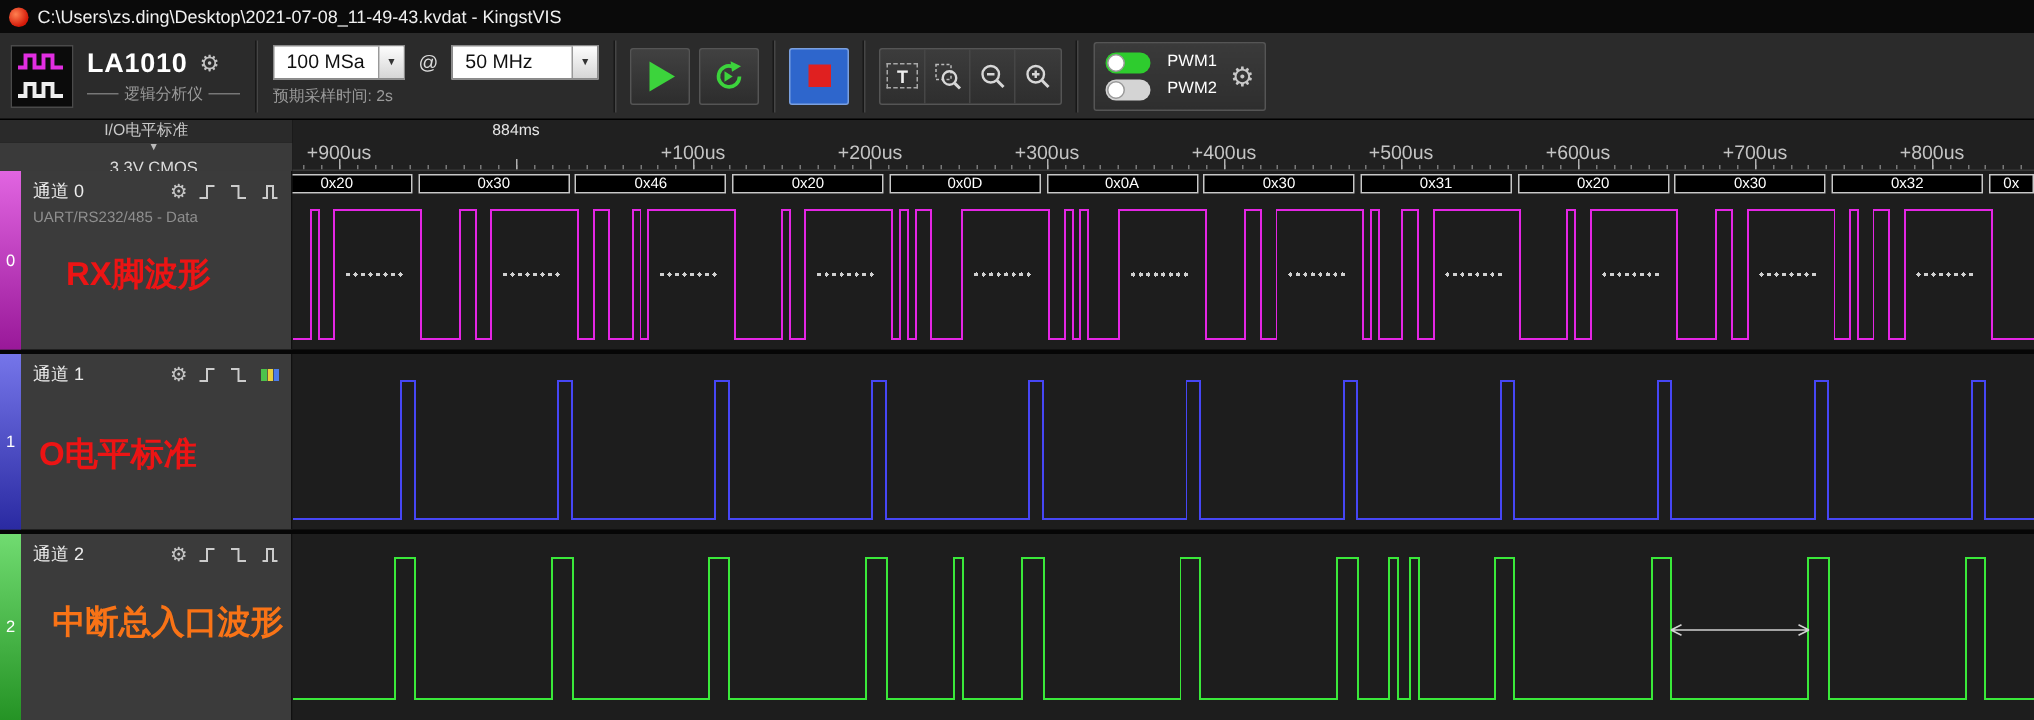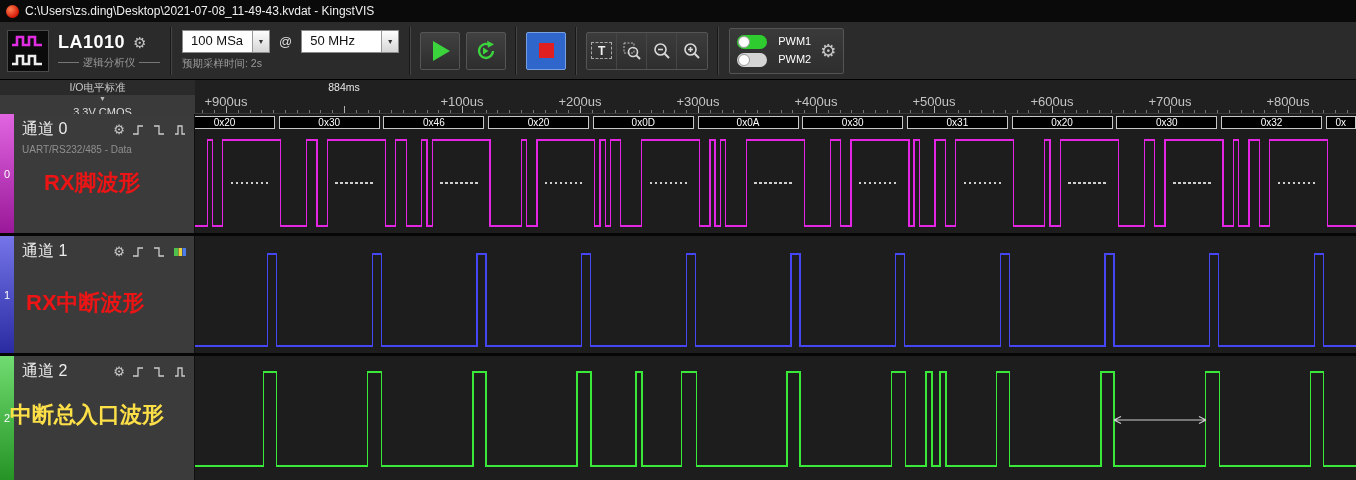--- a/index.html
+++ b/index.html
@@ -72,21 +72,21 @@
   .tick-label { position:absolute; top:14px; transform:translateX(-50%); font-size:13px; color:#c4c4c4; white-space:nowrap; }
   .tick-minor { position:absolute; bottom:0; width:1px; height:3px; background:#787878; }
   .tick-major { position:absolute; bottom:0; width:1px; height:7px; background:#b0b0b0; }
 
   .ch-panel { width:195px; background:#3b3b3b; display:flex; position:relative; border-right:1px solid #101010; }
   .ch-strip { width:14px; position:relative; background-image:linear-gradient(rgba(255,255,255,.30), rgba(0,0,0,.28)); }
   .ch-strip span { position:absolute; left:0; right:0; top:50%; transform:translateY(-50%);
     text-align:center; color:#fff; font-size:11px; }
   .ch-body { flex:1; padding:5px 6px 0 8px; }
   .ch-head { display:flex; align-items:center; }
-  .ch-name { color:#ececec; font-size:16px; flex:1; white-space:nowrap; }
+  .ch-name { color:#ececec; font-size:12px; flex:1; white-space:nowrap; }
   .ch-icons { display:flex; align-items:center; gap:4px; }
   .gear-mini { color:#c6c6c6; font-size:13px; line-height:1; }
   .mini-btn { width:17px; height:13px; display:flex; align-items:center; justify-content:center; }
   .ch-decoder { color:#8f8f8f; font-size:10px; margin-top:4px; white-space:nowrap; }
   .ch-annotation { position:absolute; font-weight:bold; font-size:22px; white-space:nowrap; }
   .ann-0 { left:44px; top:54px; } .ann-1 { left:26px; top:52px; } .ann-2 { left:10px; top:44px; }
 
   .wave-cell { width:1161px; position:relative; overflow:hidden; background:#1d1d1d; }
   .wave-cell svg { position:absolute; left:0; top:0; }
   .hexrow { position:absolute; inset:0; pointer-events:none; }
@@ -495,21 +495,21 @@
           <span class="mini-btn">
               <svg width="14" height="12">
                 <rect x="1" y="2" width="4" height="8" fill="#4cc24c"></rect>
                 <rect x="5.5" y="2" width="3.5" height="8" fill="#e8d03c"></rect>
                 <rect x="9.5" y="2" width="3.5" height="8" fill="#4c7ce8"></rect>
               </svg>
             </span>
         </span>
       </div>
     </div>
-    <div class="ch-annotation ann-1" style="color: rgb(236, 20, 20);">RX中断波形</div>
+    <div class="ch-annotation ann-1" style="color: rgb(236, 20, 20);">O电平标准</div>
   </div>
   <div class="wave-cell h-ch1">
     <svg id="wave1" width="1161" height="117" shape-rendering="crispEdges">
         <path d="M0,110H72.5V18H81.5V110H177.2V18H186.2V110H281.9V18H290.9V110H386.6V18H395.6V110H491.3V18H500.3V110H596.0V18H605.0V110H700.7V18H709.7V110H805.4V18H814.4V110H910.1V18H919.1V110H1014.8V18H1023.8V110H1119.5V18H1128.5V110H1161" fill="none" stroke="#4646f5" stroke-width="1.3"></path>
       </svg>
   </div>
 </div>
 <div class="row-sep"></div>
 
 <div class="row h-ch2">
@@ -533,21 +533,21 @@
               </svg>
             </span>
           <span class="mini-btn">
               <svg width="14" height="12">
                 <path d="M2,10 H5 V2 H9 V10 H12" fill="none" stroke="#cccccc" stroke-width="1.3"></path>
               </svg>
             </span>
         </span>
       </div>
     </div>
-    <div class="ch-annotation ann-2" style="color: #fde047;">中断总入口波形</div>
+    <div class="ch-annotation ann-2" style="color: #f97316; margin-left: 25px;">中断总入口波形</div>
   </div>
   <div class="wave-cell h-ch2">
     <svg id="wave2" width="1161" height="124" shape-rendering="crispEdges">
         <path d="M0,110H68.5V16H81.5V110H172.7V16H186.7V110H277.9V16H290.9V110H382.1V16H396.1V110H441.0V16H447.0V110H486.3V16H501.3V110H592.0V16H605.0V110H696.2V16H710.2V110H731.0V16H737.0V110H745.0V16H751.0V110H801.4V16H814.4V110H906.1V16H919.1V110H1010.3V16H1024.3V110H1115.5V16H1128.5V110H1161" fill="none" stroke="#3ae83a" stroke-width="1.3"></path>
         <path d="M919,64H1011M919,64l7,-3.5M919,64l7,3.5M1011,64l-7,-3.5M1011,64l-7,3.5" fill="none" stroke="#d0d0d0" stroke-width="1.1" shape-rendering="auto"></path>
       </svg>
   </div>
 </div>
 
 </body></html>

